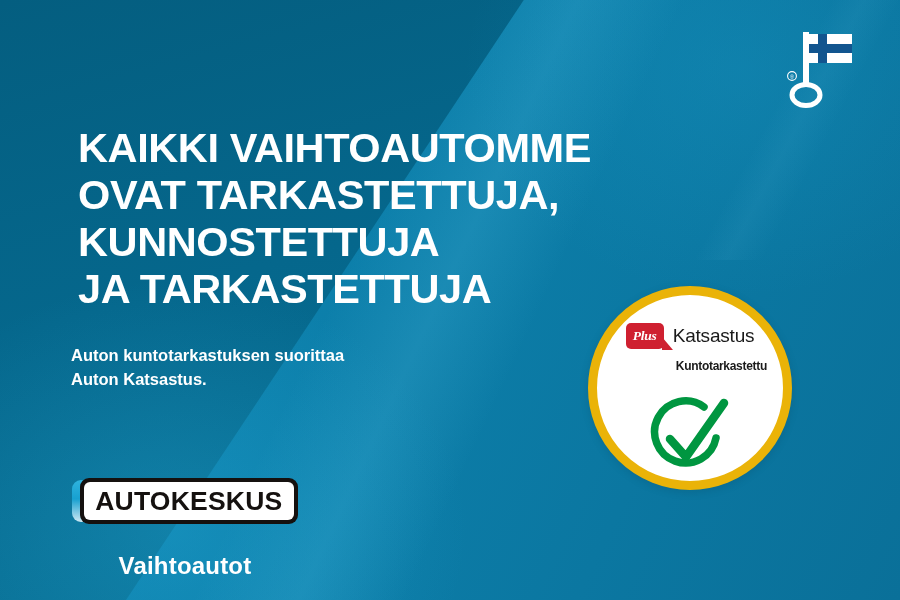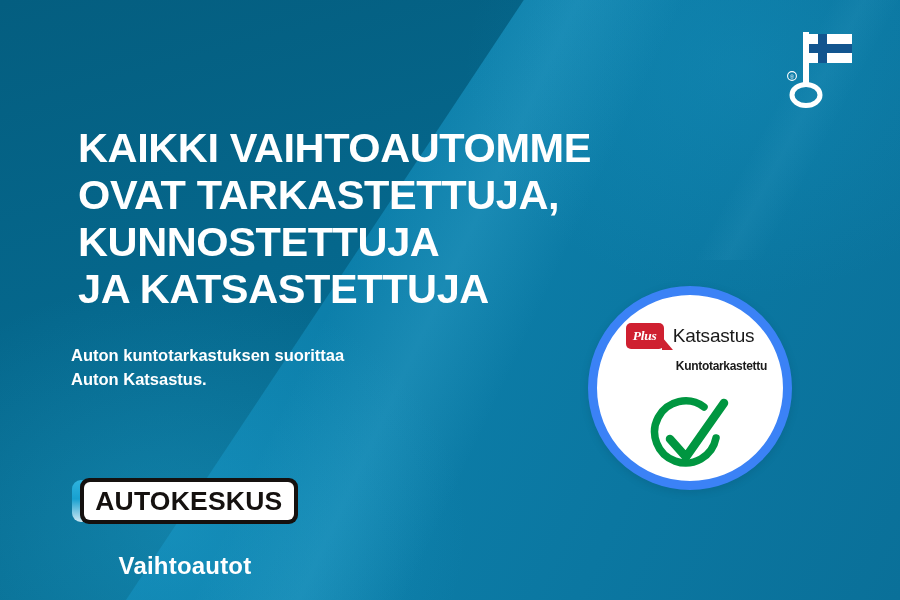--- a/index.html
+++ b/index.html
@@ -143,21 +143,21 @@
     letter-spacing:0.2px;
   }
 
   
   .seal {
     position:absolute;
     left:588px; top:286px;
     width:204px; height:204px;
     border-radius:50%;
     background:#ffffff;
-    border:9px solid #3b82f6;
+    border:9px solid #eab308;
     box-shadow:0 2px 10px rgba(0,0,0,0.10);
   }
   .seal-logo {
     position:absolute;
     left:0; right:0; top:28px;
     display:flex;
     align-items:center;
     justify-content:center;
     gap:5px;
   }
@@ -238,21 +238,21 @@
 
       <circle cx="6" cy="52" r="4.4" fill="none" stroke="#ffffff" stroke-width="1.1"></circle>
       <text x="6" y="55" font-family="Liberation Sans, sans-serif" font-size="5.4" fill="#ffffff" text-anchor="middle">®</text>
     </svg>
   </div>
 
   <div class="headline">
     <span class="ln">KAIKKI VAIHTOAUTOMME</span>
     <span class="ln">OVAT TARKASTETTUJA,</span>
     <span class="ln">KUNNOSTETTUJA</span>
-    <span class="ln">JA KATSASTETTUJA</span>
+    <span class="ln">JA TARKASTETTUJA</span>
   </div>
 
   <div class="subtitle">
     <span class="ln">Auton kuntotarkastuksen suorittaa</span>
     <span class="ln">Auton Katsastus.</span>
   </div>
 
   <div class="brand">
     <div class="plate-wrap">
       <div class="plate-tab"></div>

